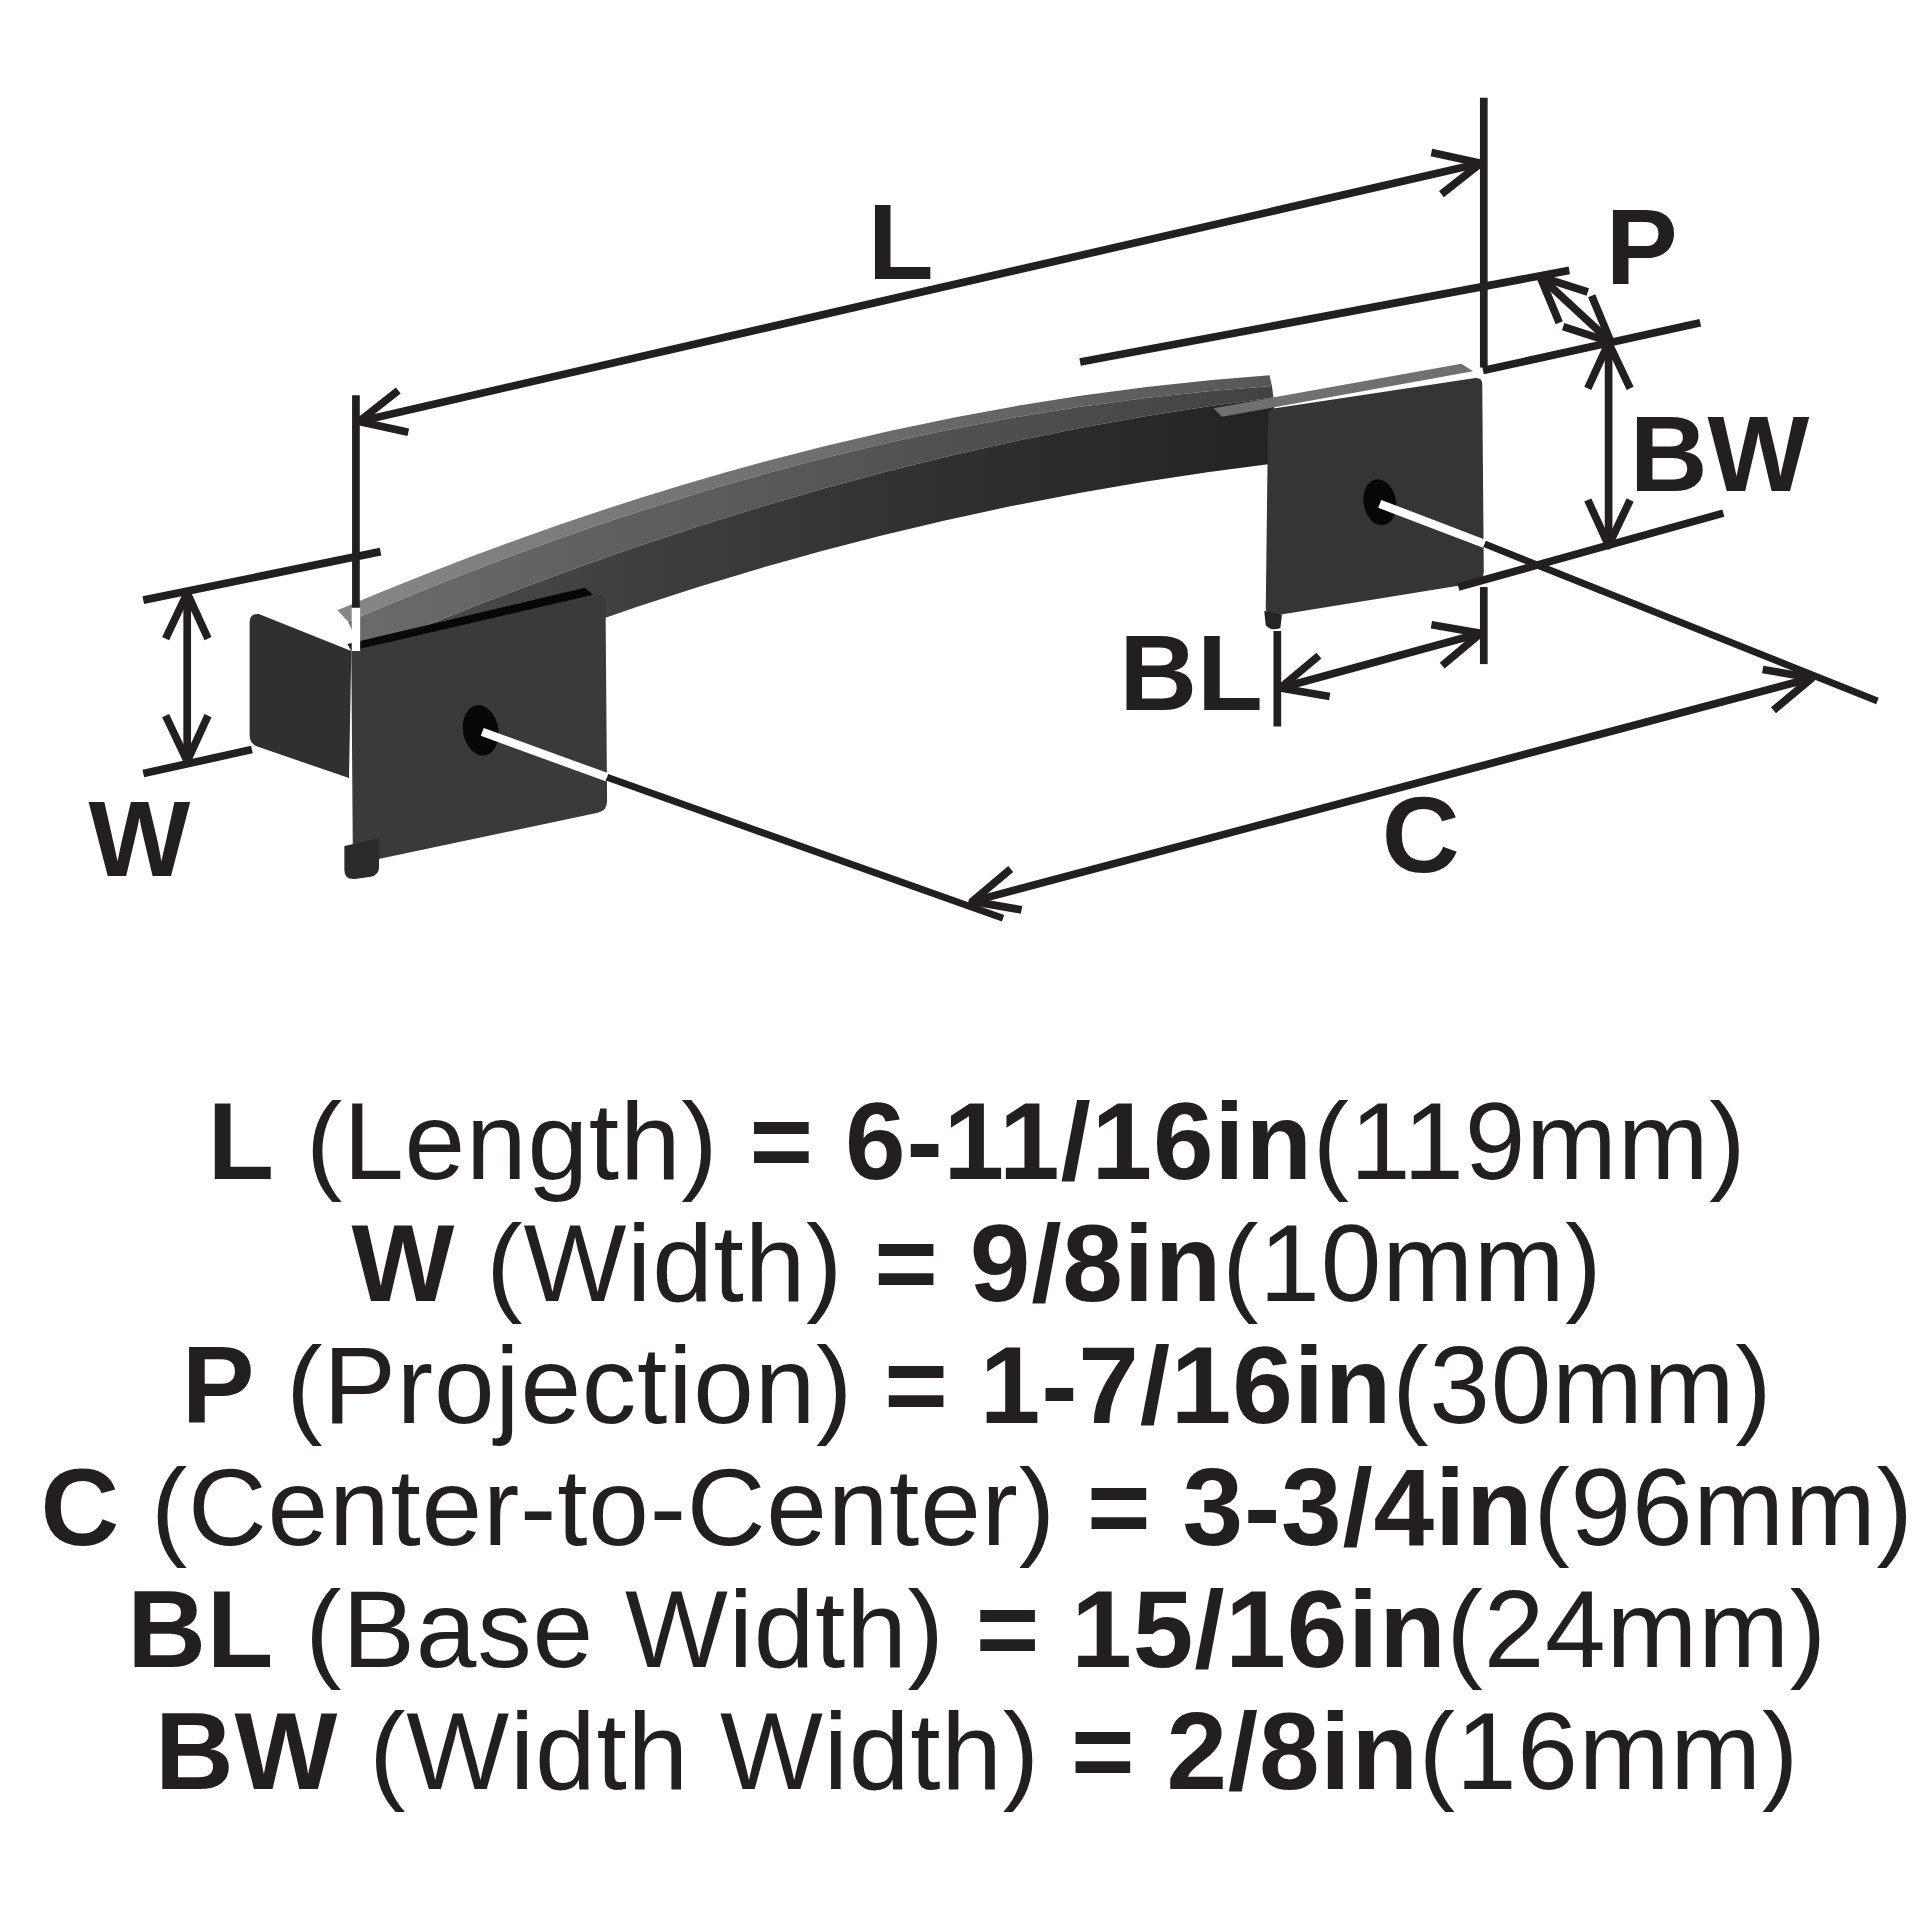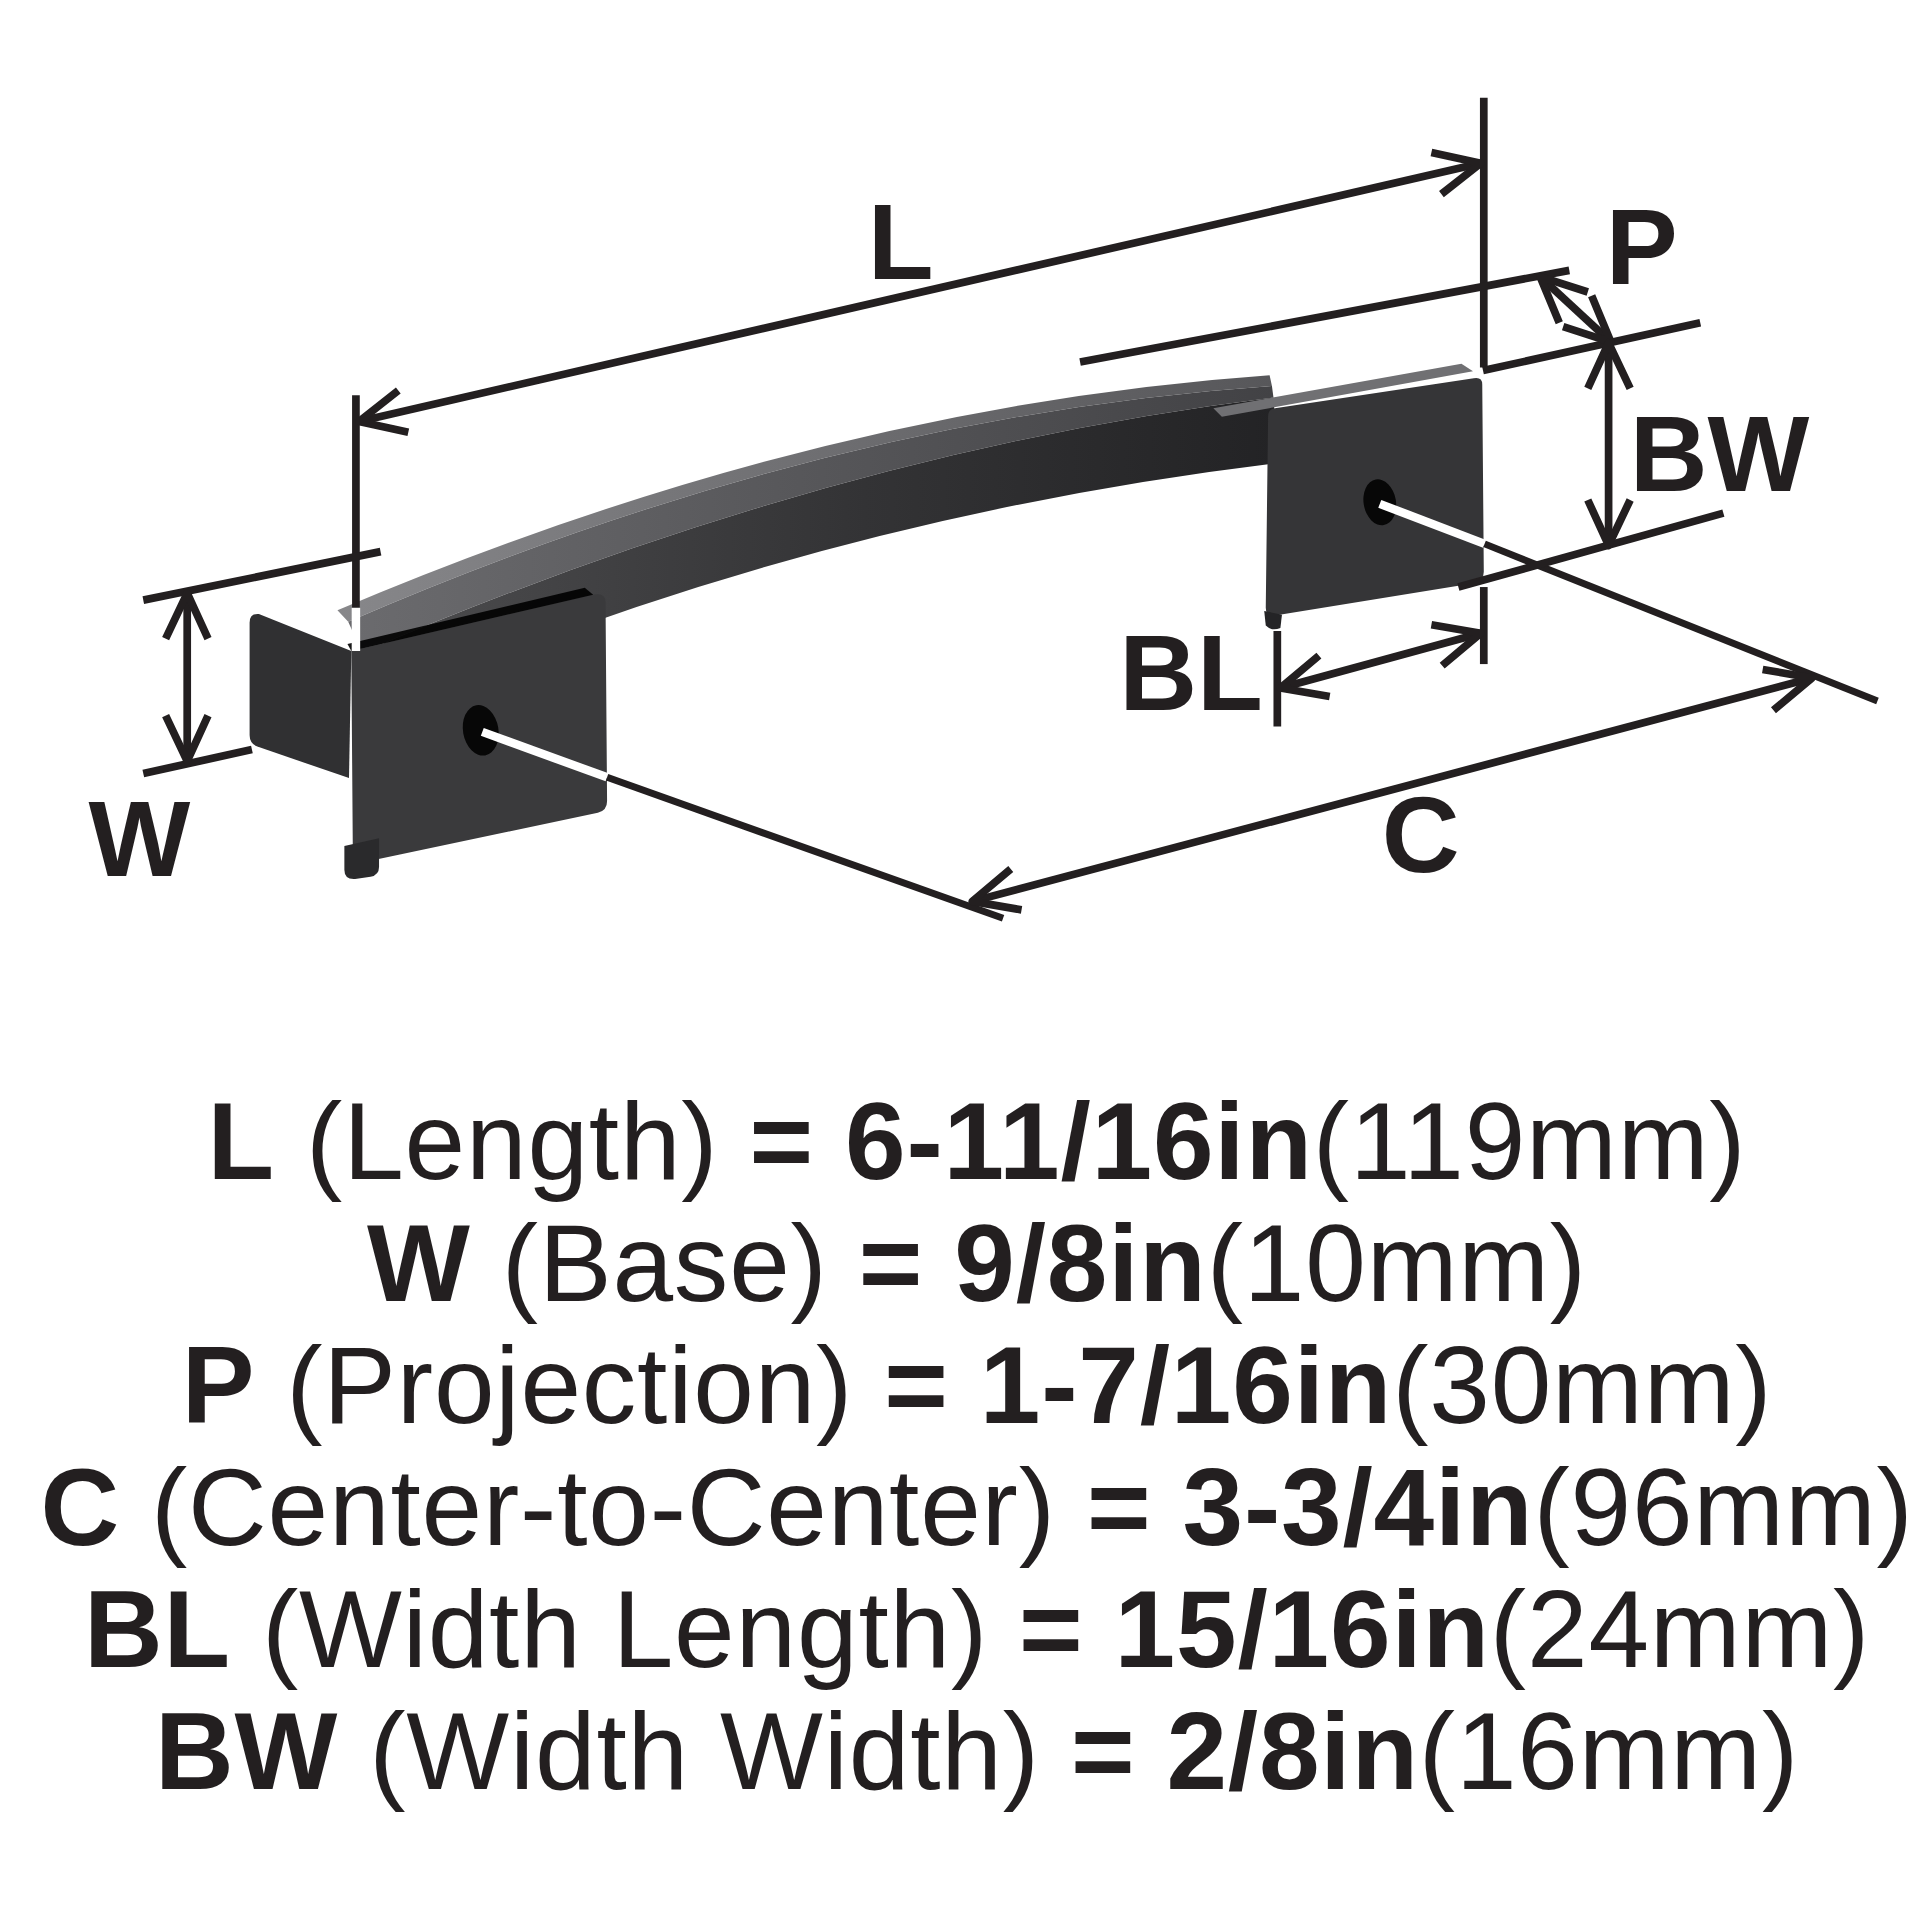--- a/index.html
+++ b/index.html
@@ -114,20 +114,20 @@
     <text class="dim-label" x="1169" y="362" text-anchor="middle">L</text>
     <text class="dim-label" x="2131" y="368" text-anchor="middle">P</text>
     <text class="dim-label" x="2232" y="637" text-anchor="middle">BW</text>
     <text class="dim-label" x="1546" y="922" text-anchor="middle">BL</text>
     <text class="dim-label" x="1844" y="1132" text-anchor="middle">C</text>
     <text class="dim-label" x="181" y="1137" text-anchor="middle">W</text>
   </svg>
 
   <div class="specs">
     <div class="row"><span class="b">L</span> <span>(Length)</span> <span class="b">= 6-11/16in</span><span>(119mm)</span></div>
-    <div class="row"><span class="b">W</span> <span>(Base)</span> <span class="b">= 9/8in</span><span>(10mm)</span></div>
+    <div class="row"><span class="b">W</span> <span>(Width)</span> <span class="b">= 9/8in</span><span>(10mm)</span></div>
     <div class="row"><span class="b">P</span> <span>(Projection)</span> <span class="b">= 1-7/16in</span><span>(30mm)</span></div>
     <div class="row"><span class="b">C</span> <span>(Center-to-Center)</span> <span class="b">= 3-3/4in</span><span>(96mm)</span></div>
-    <div class="row"><span class="b">BL</span> <span>(Width Length)</span> <span class="b">= 15/16in</span><span>(24mm)</span></div>
+    <div class="row"><span class="b">BL</span> <span>(Base Width)</span> <span class="b">= 15/16in</span><span>(24mm)</span></div>
     <div class="row"><span class="b">BW</span> <span>(Width Width)</span> <span class="b">= 2/8in</span><span>(16mm)</span></div>
   </div>
 </div>
 
 
 </body></html>

